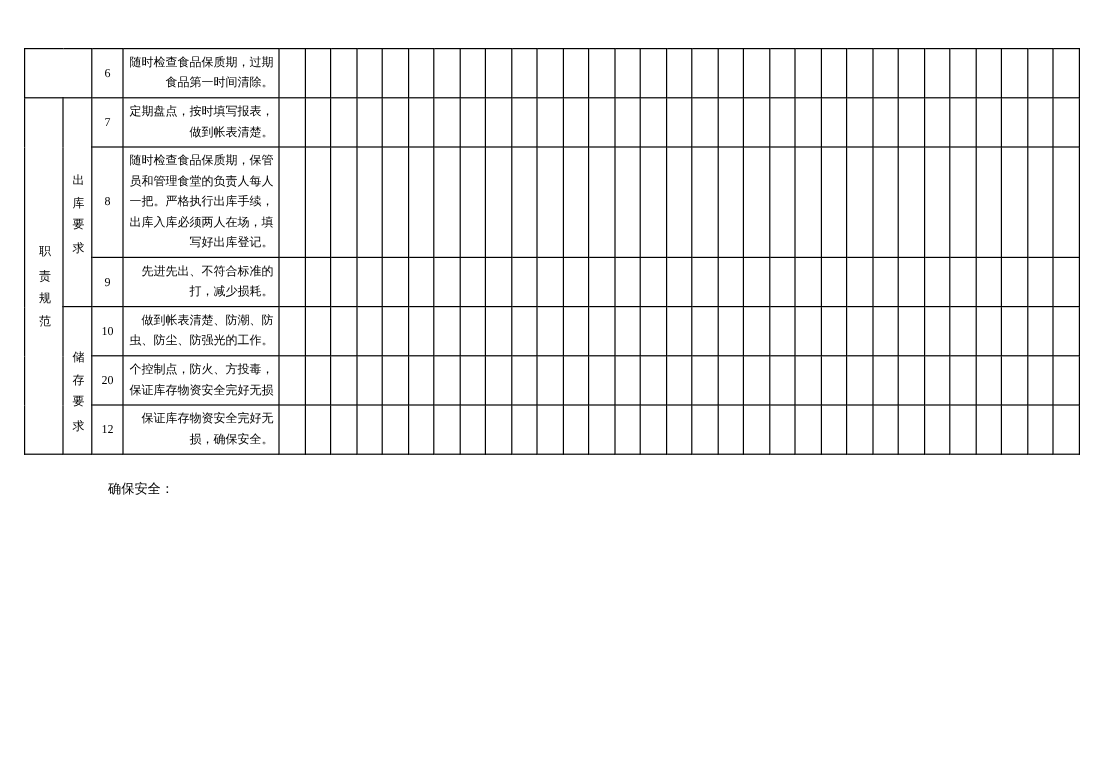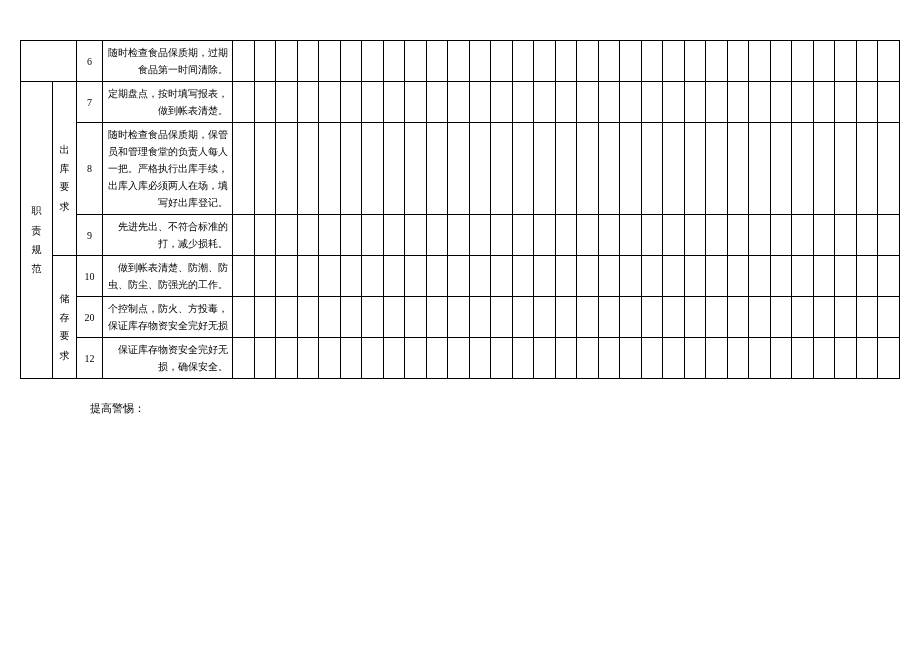--- a/index.html
+++ b/index.html
@@ -361,15 +361,15 @@
           <td class="empty"></td>
           <td class="empty"></td>
           <td class="empty"></td>
           <td class="empty"></td>
           <td class="empty"></td>
       </tr>
     </tbody>
   </table>
 
   <div class="notes">
-    <p>提高警惕：</p>
+    <p>确保安全：</p>
   </div>
 </div>
 
 </body></html>

